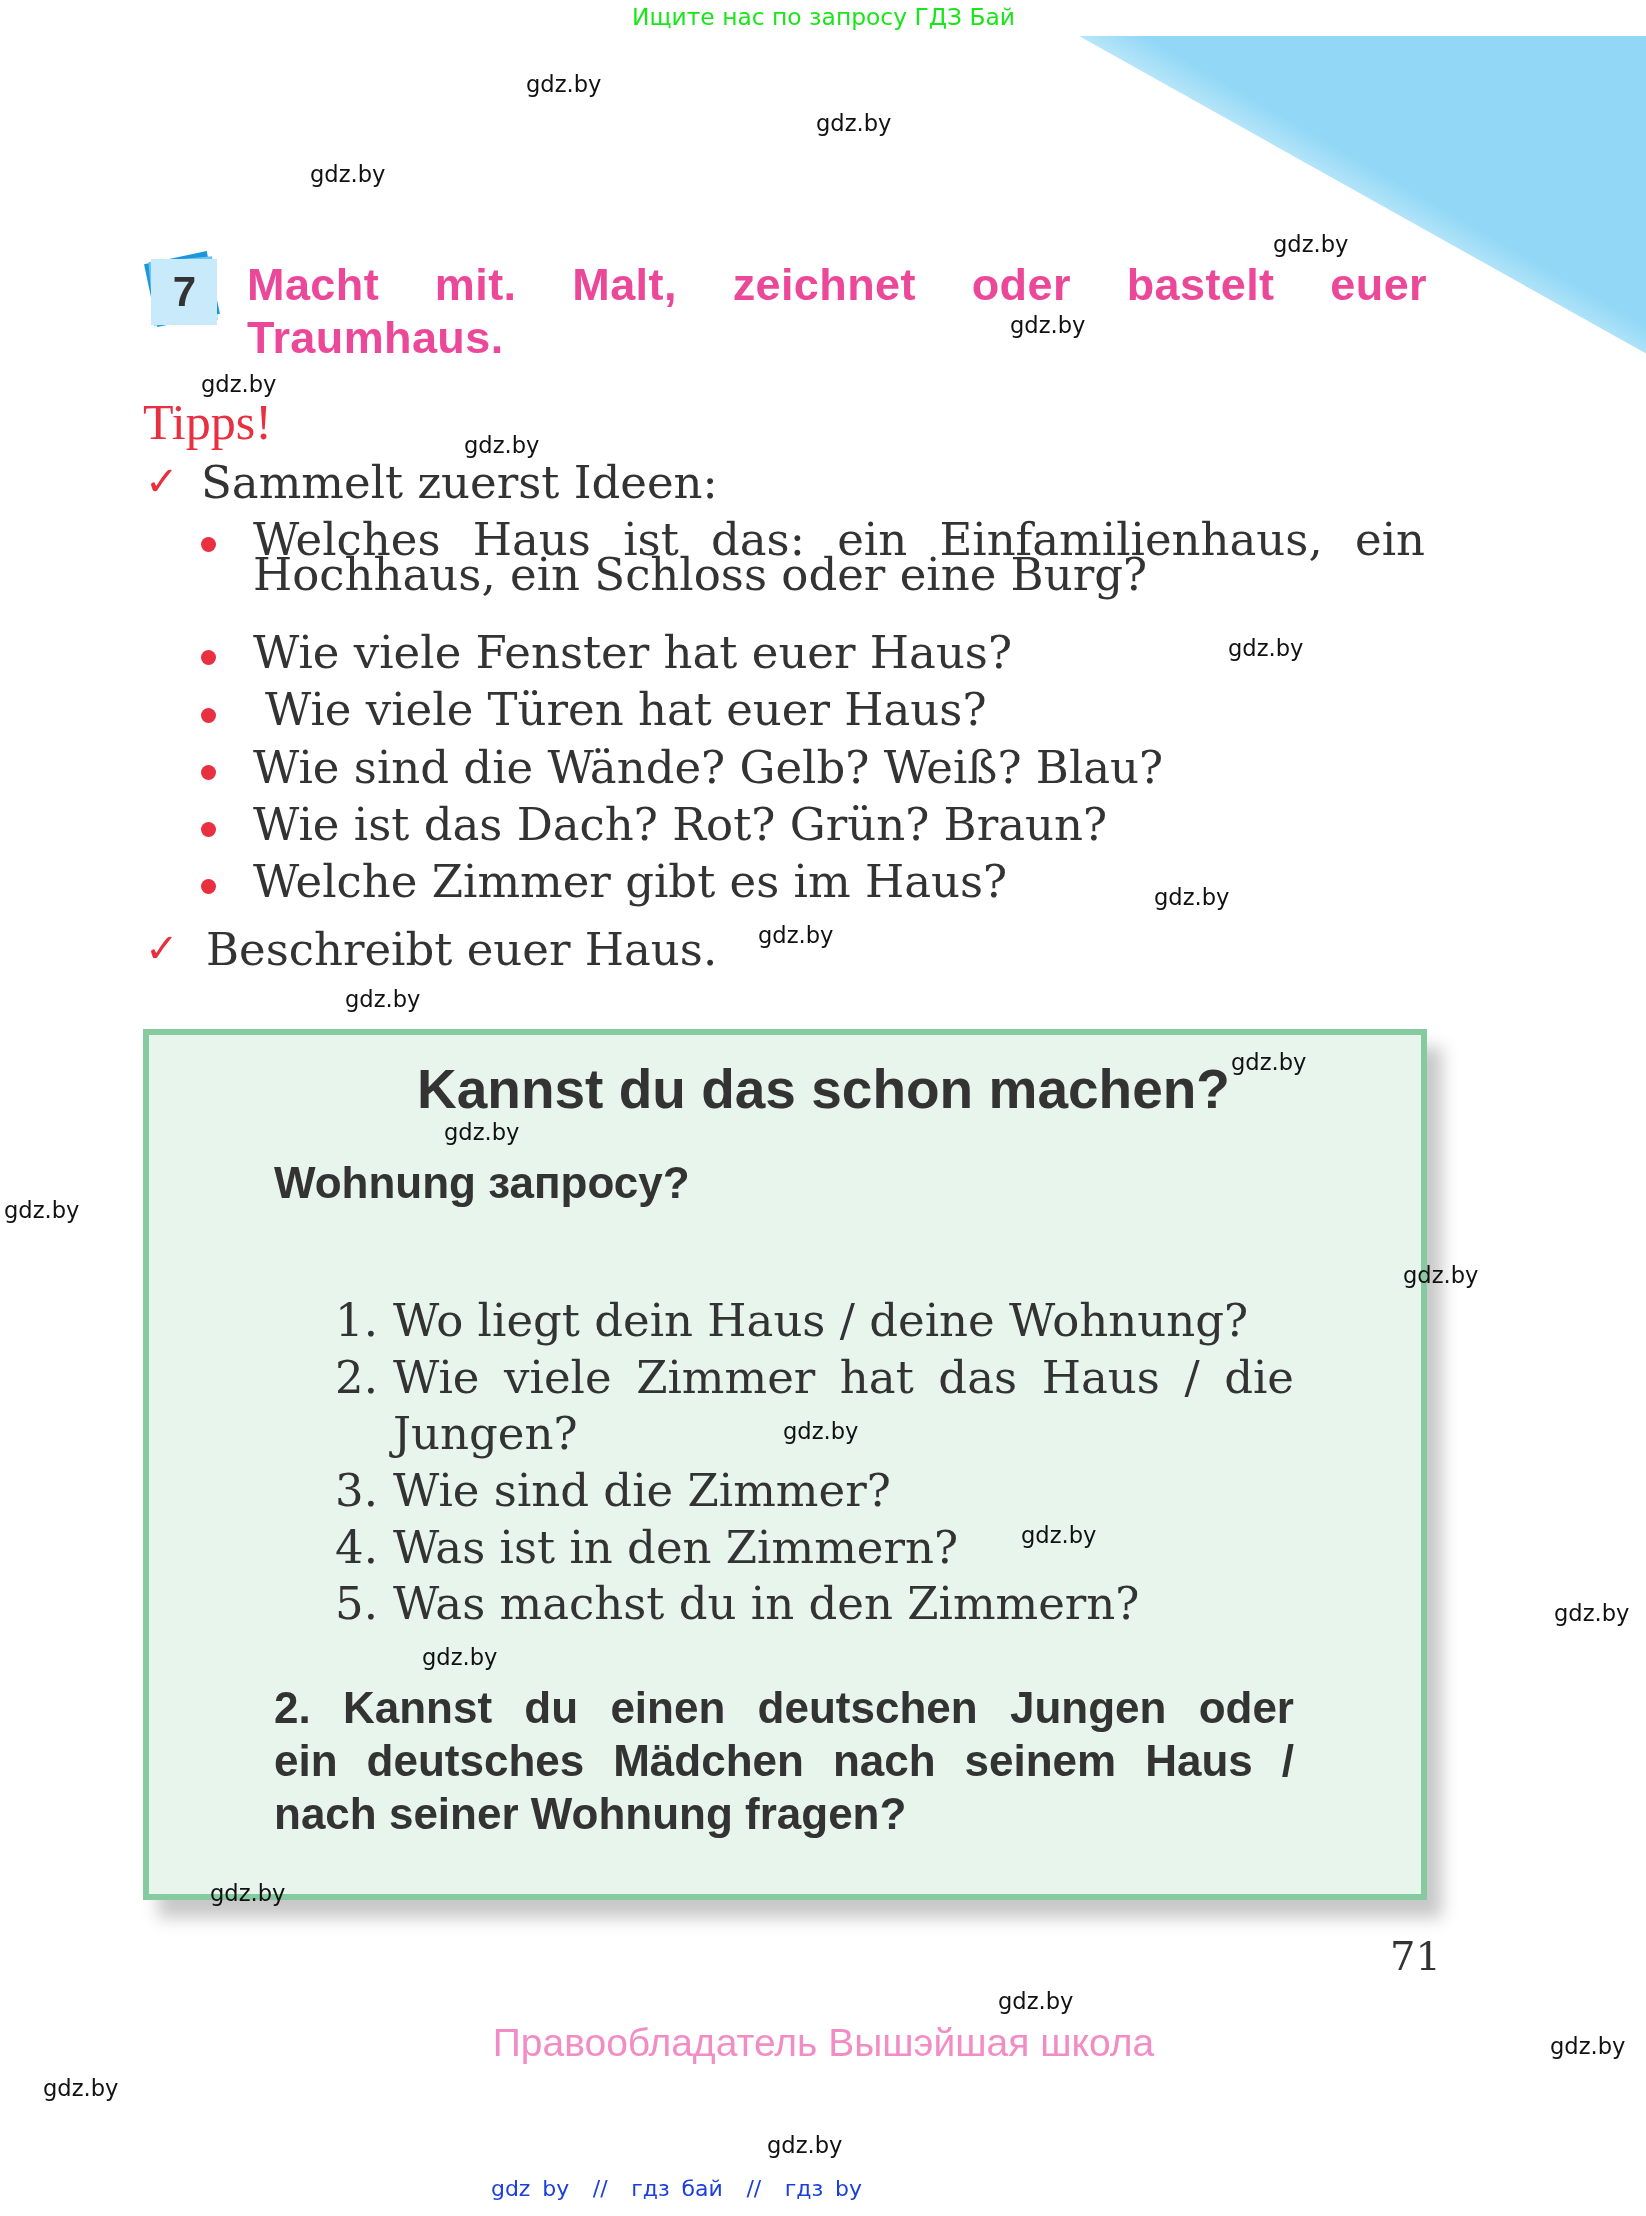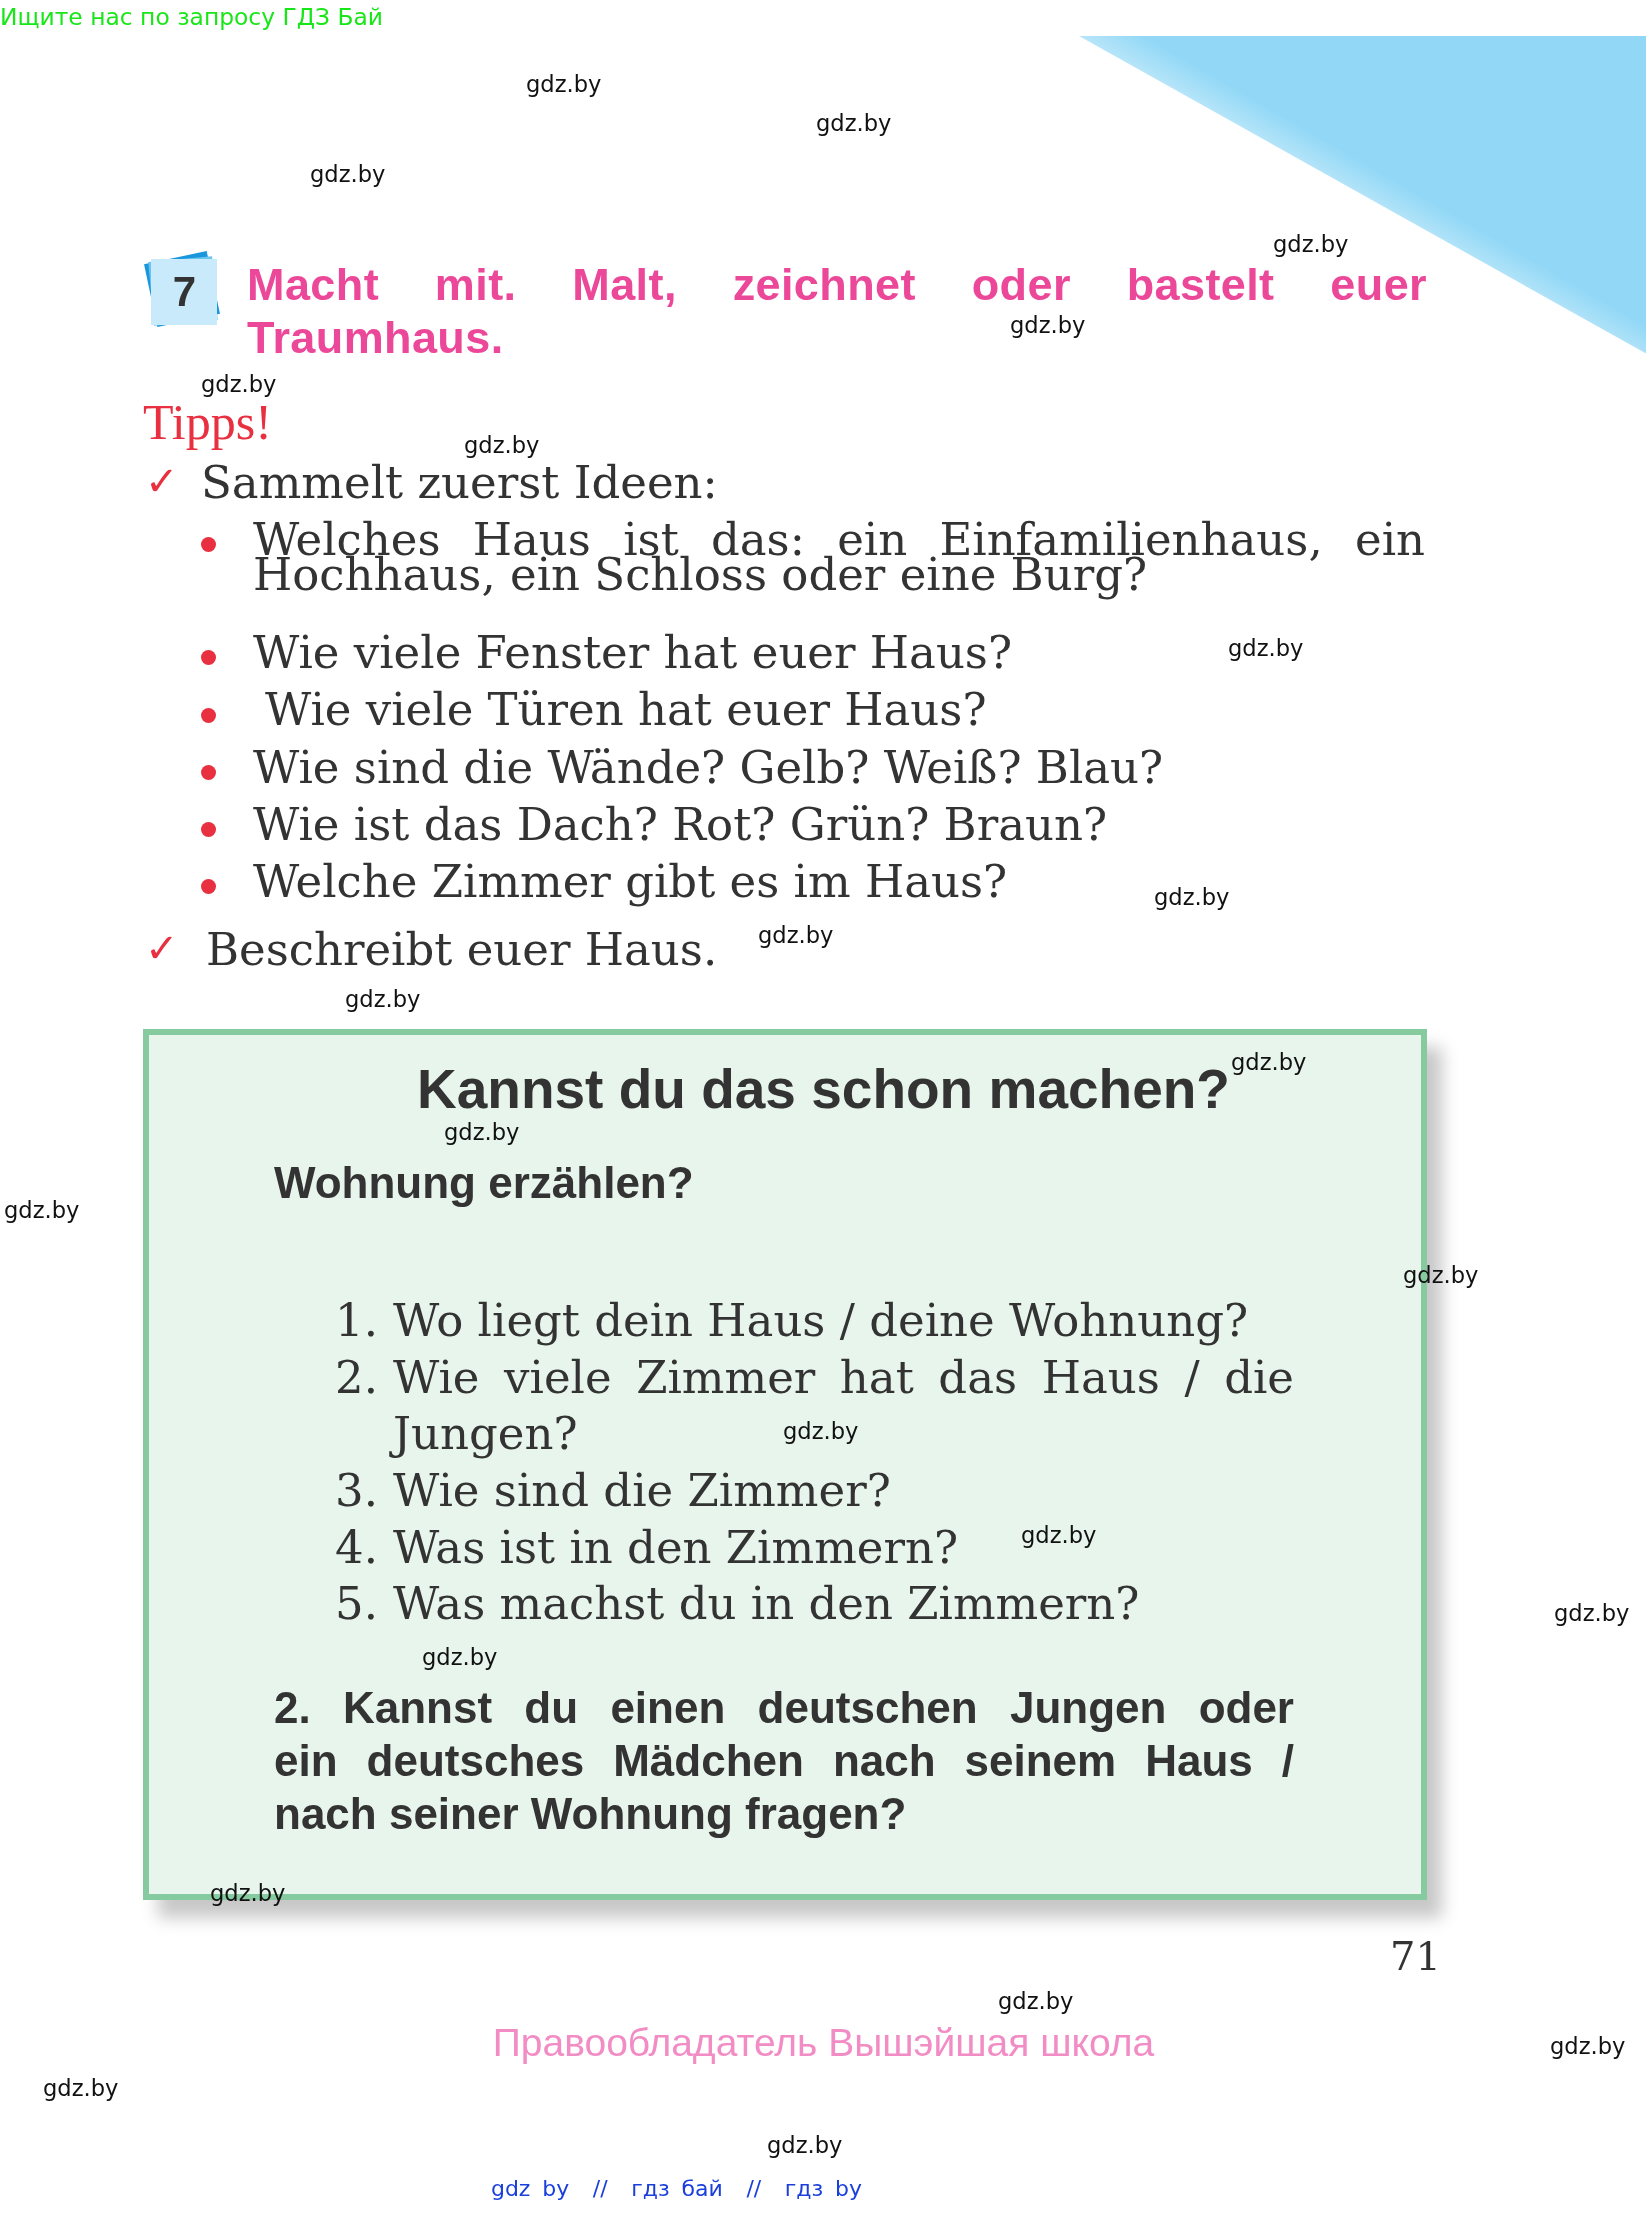--- a/index.html
+++ b/index.html
@@ -2,21 +2,21 @@
 <html style="font-size:13px"><head>
 <meta charset="utf-8">
 <style>
   html, body { margin: 0; padding: 0; }
   body {
     width: 1647px; height: 2216px; position: relative; overflow: hidden;
     background: #ffffff; font-family: "Liberation Sans", sans-serif; color: #333333;
   }
   .abs { position: absolute; }
   .top-banner {
-    left: 0; width: 1647px; top: 3.2px; 
+    left: 0; width: 1647px; top: 3.2px; text-align: center;
     font-size: 23.4px; color: #19e619; font-family: "DejaVu Sans", sans-serif;
   }
   .corner {
     right: 0; top: 36px; width: 568px; height: 318px;
     background: linear-gradient(210deg, #92d8f6 0%, #92d8f6 45%, rgba(146,216,246,0) 62%);
     clip-path: polygon(0 0, 100% 0, 100% 100%);
   }
   .wm { font-family: "DejaVu Sans", sans-serif; font-size: 22.6px; color: #111; white-space: nowrap; }
 
   .badge { left: 145px; top: 251px; width: 81px; height: 81px; }
@@ -106,21 +106,21 @@
 <div class="abs bullet-dot" style="left:201px;top:879px"></div>
 <div class="abs serif-line" style="left:253px;top:855px">Welche Zimmer gibt es im Haus?</div>
 
 <div class="abs check" style="left:145px;top:925px">✓</div>
 <div class="abs serif-line" style="left:206px;top:923px">Beschreibt euer Haus.</div>
 
 <div class="abs box"></div>
 <div class="abs box-title">Kannst du das schon machen?</div>
 
 <div class="abs sans-bold" style="left:274px;top:1156px;width:1020px">
-  <span style="display:block">Wohnung erzählen?</span>
+  <span style="display:block">Wohnung запросу?</span>
 </div>
 
 <div class="abs serif-line" style="left:335px;top:1294px">1.</div>
 <div class="abs serif-line" style="left:393px;top:1294px">Wo liegt dein Haus / deine Wohnung?</div>
 
 <div class="abs serif-line" style="left:335px;top:1351px">2.</div>
 <div class="abs serif-line" style="left:393px;top:1351px;width:901px">
   <span class="justified">Wie viele Zimmer hat das Haus / die</span>
 </div>
 <div class="abs serif-line" style="left:393px;top:1407px">Jungen?</div>

